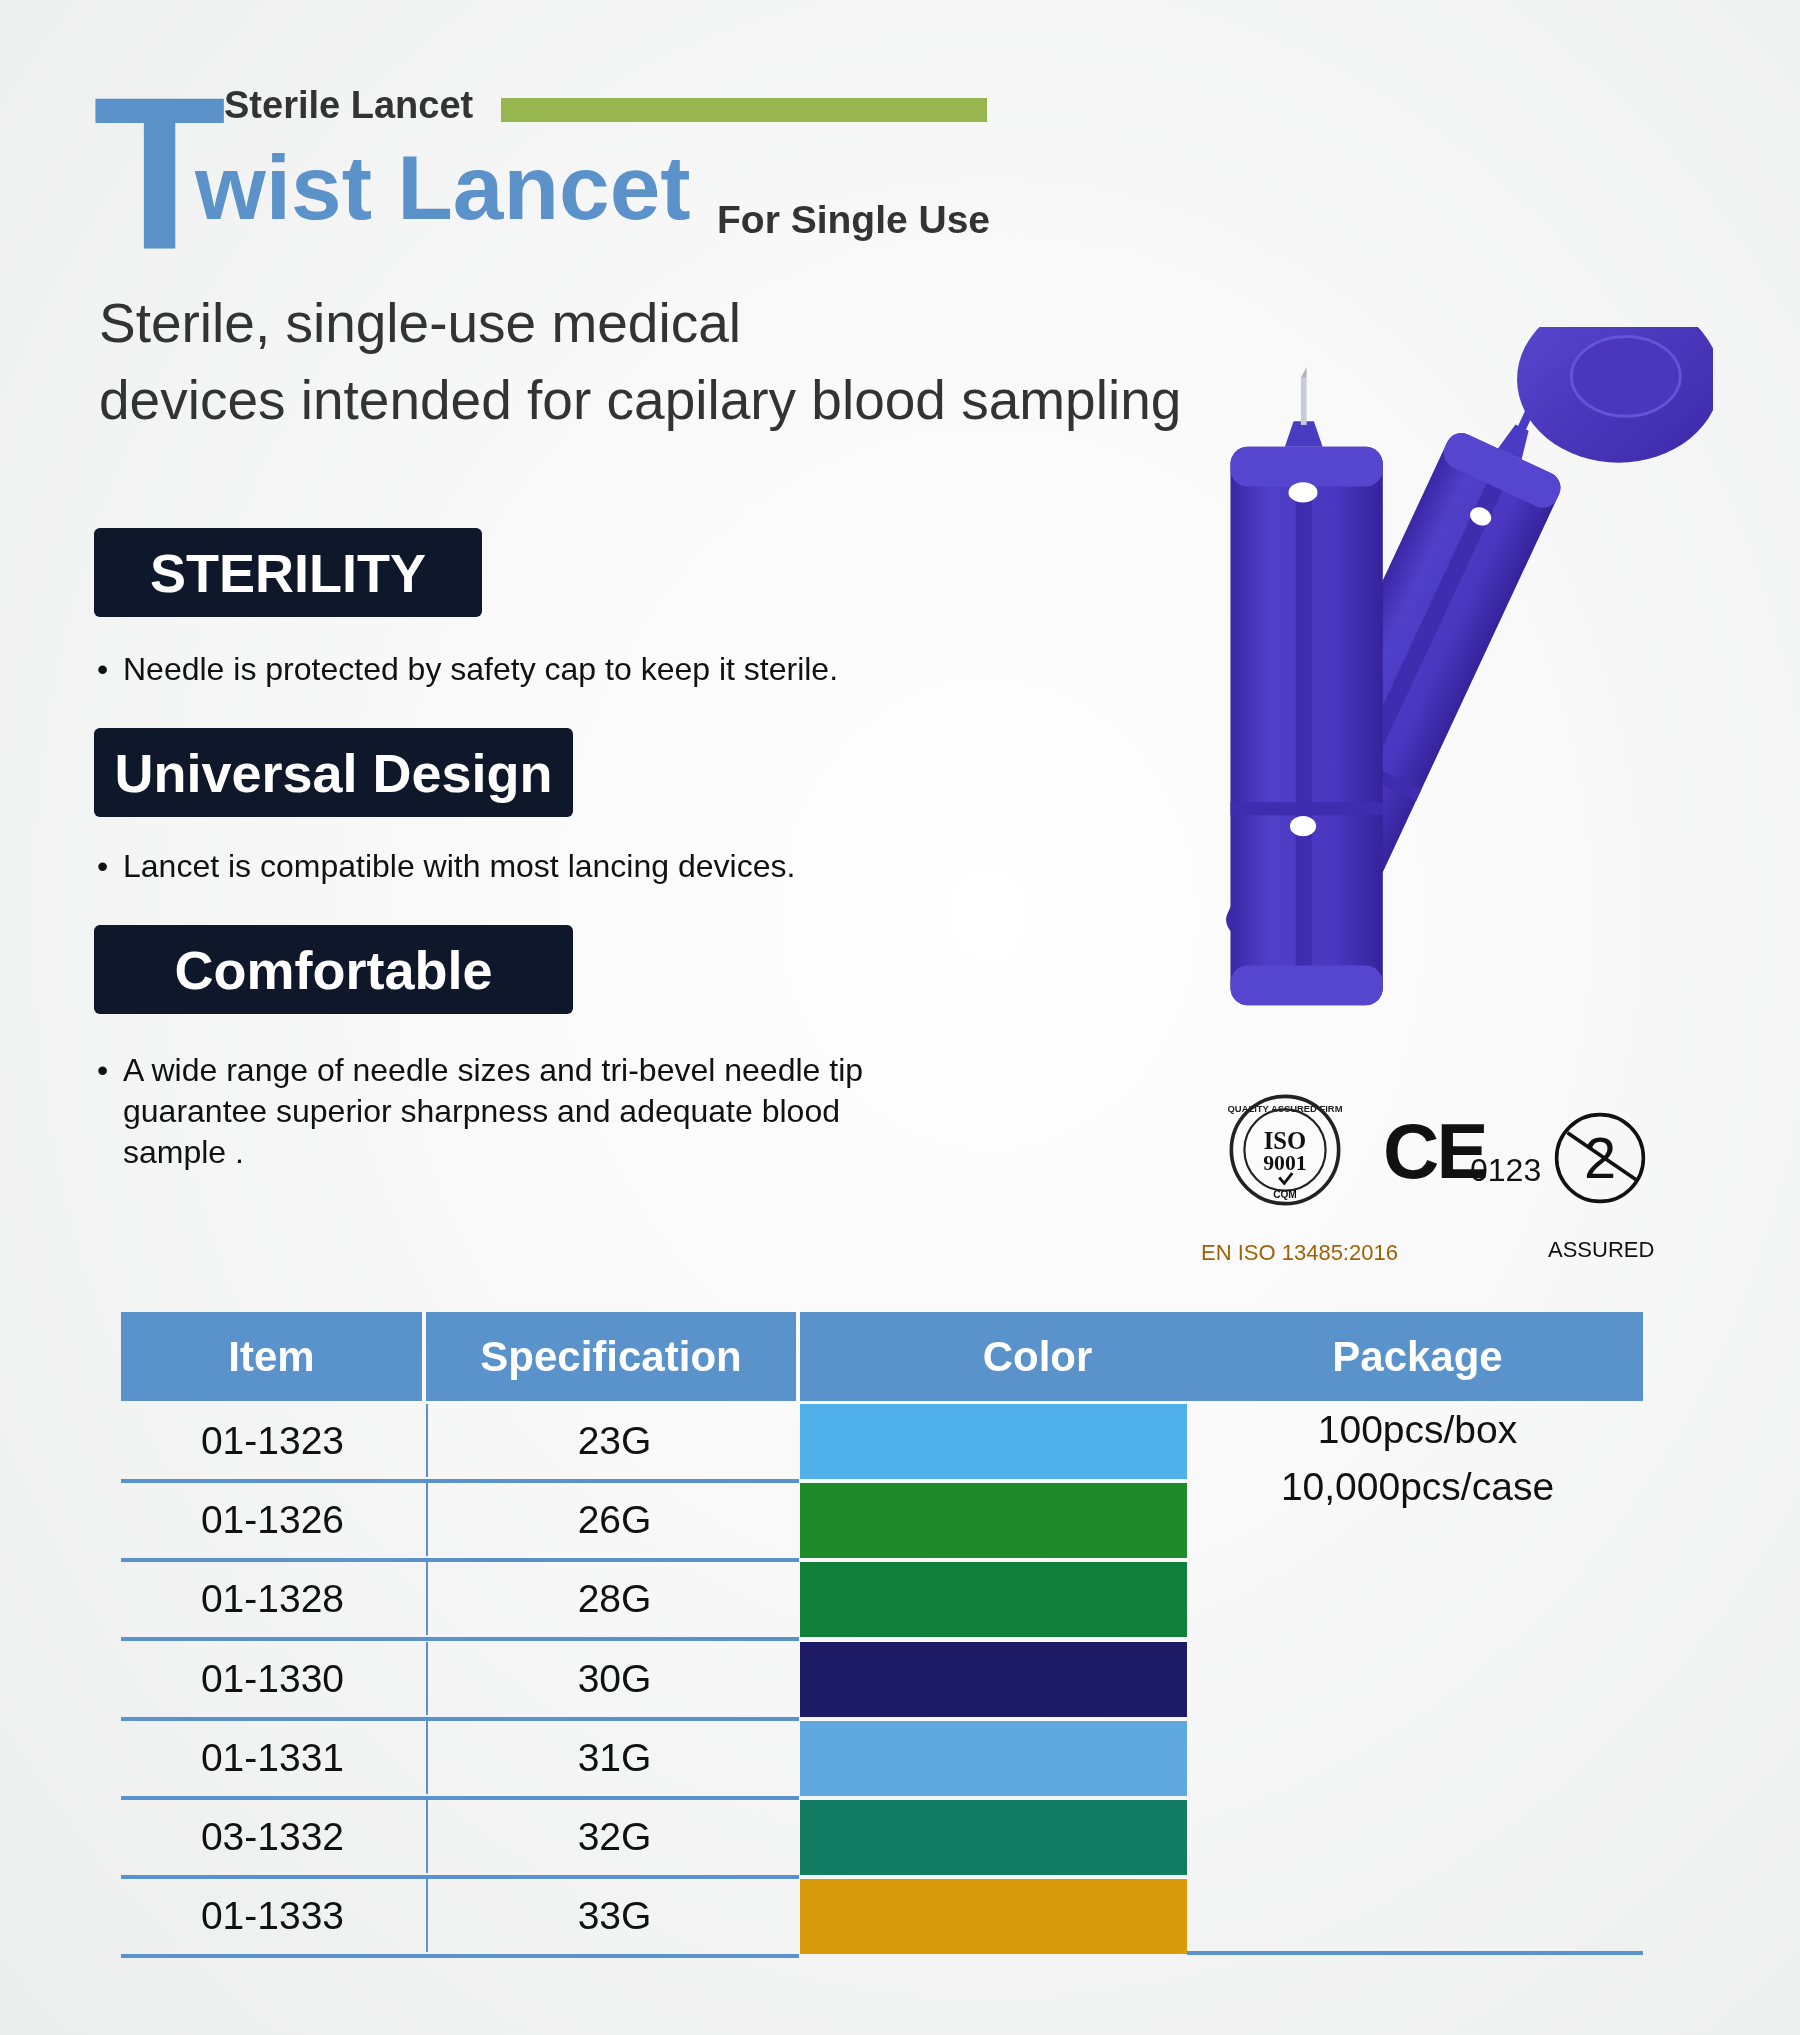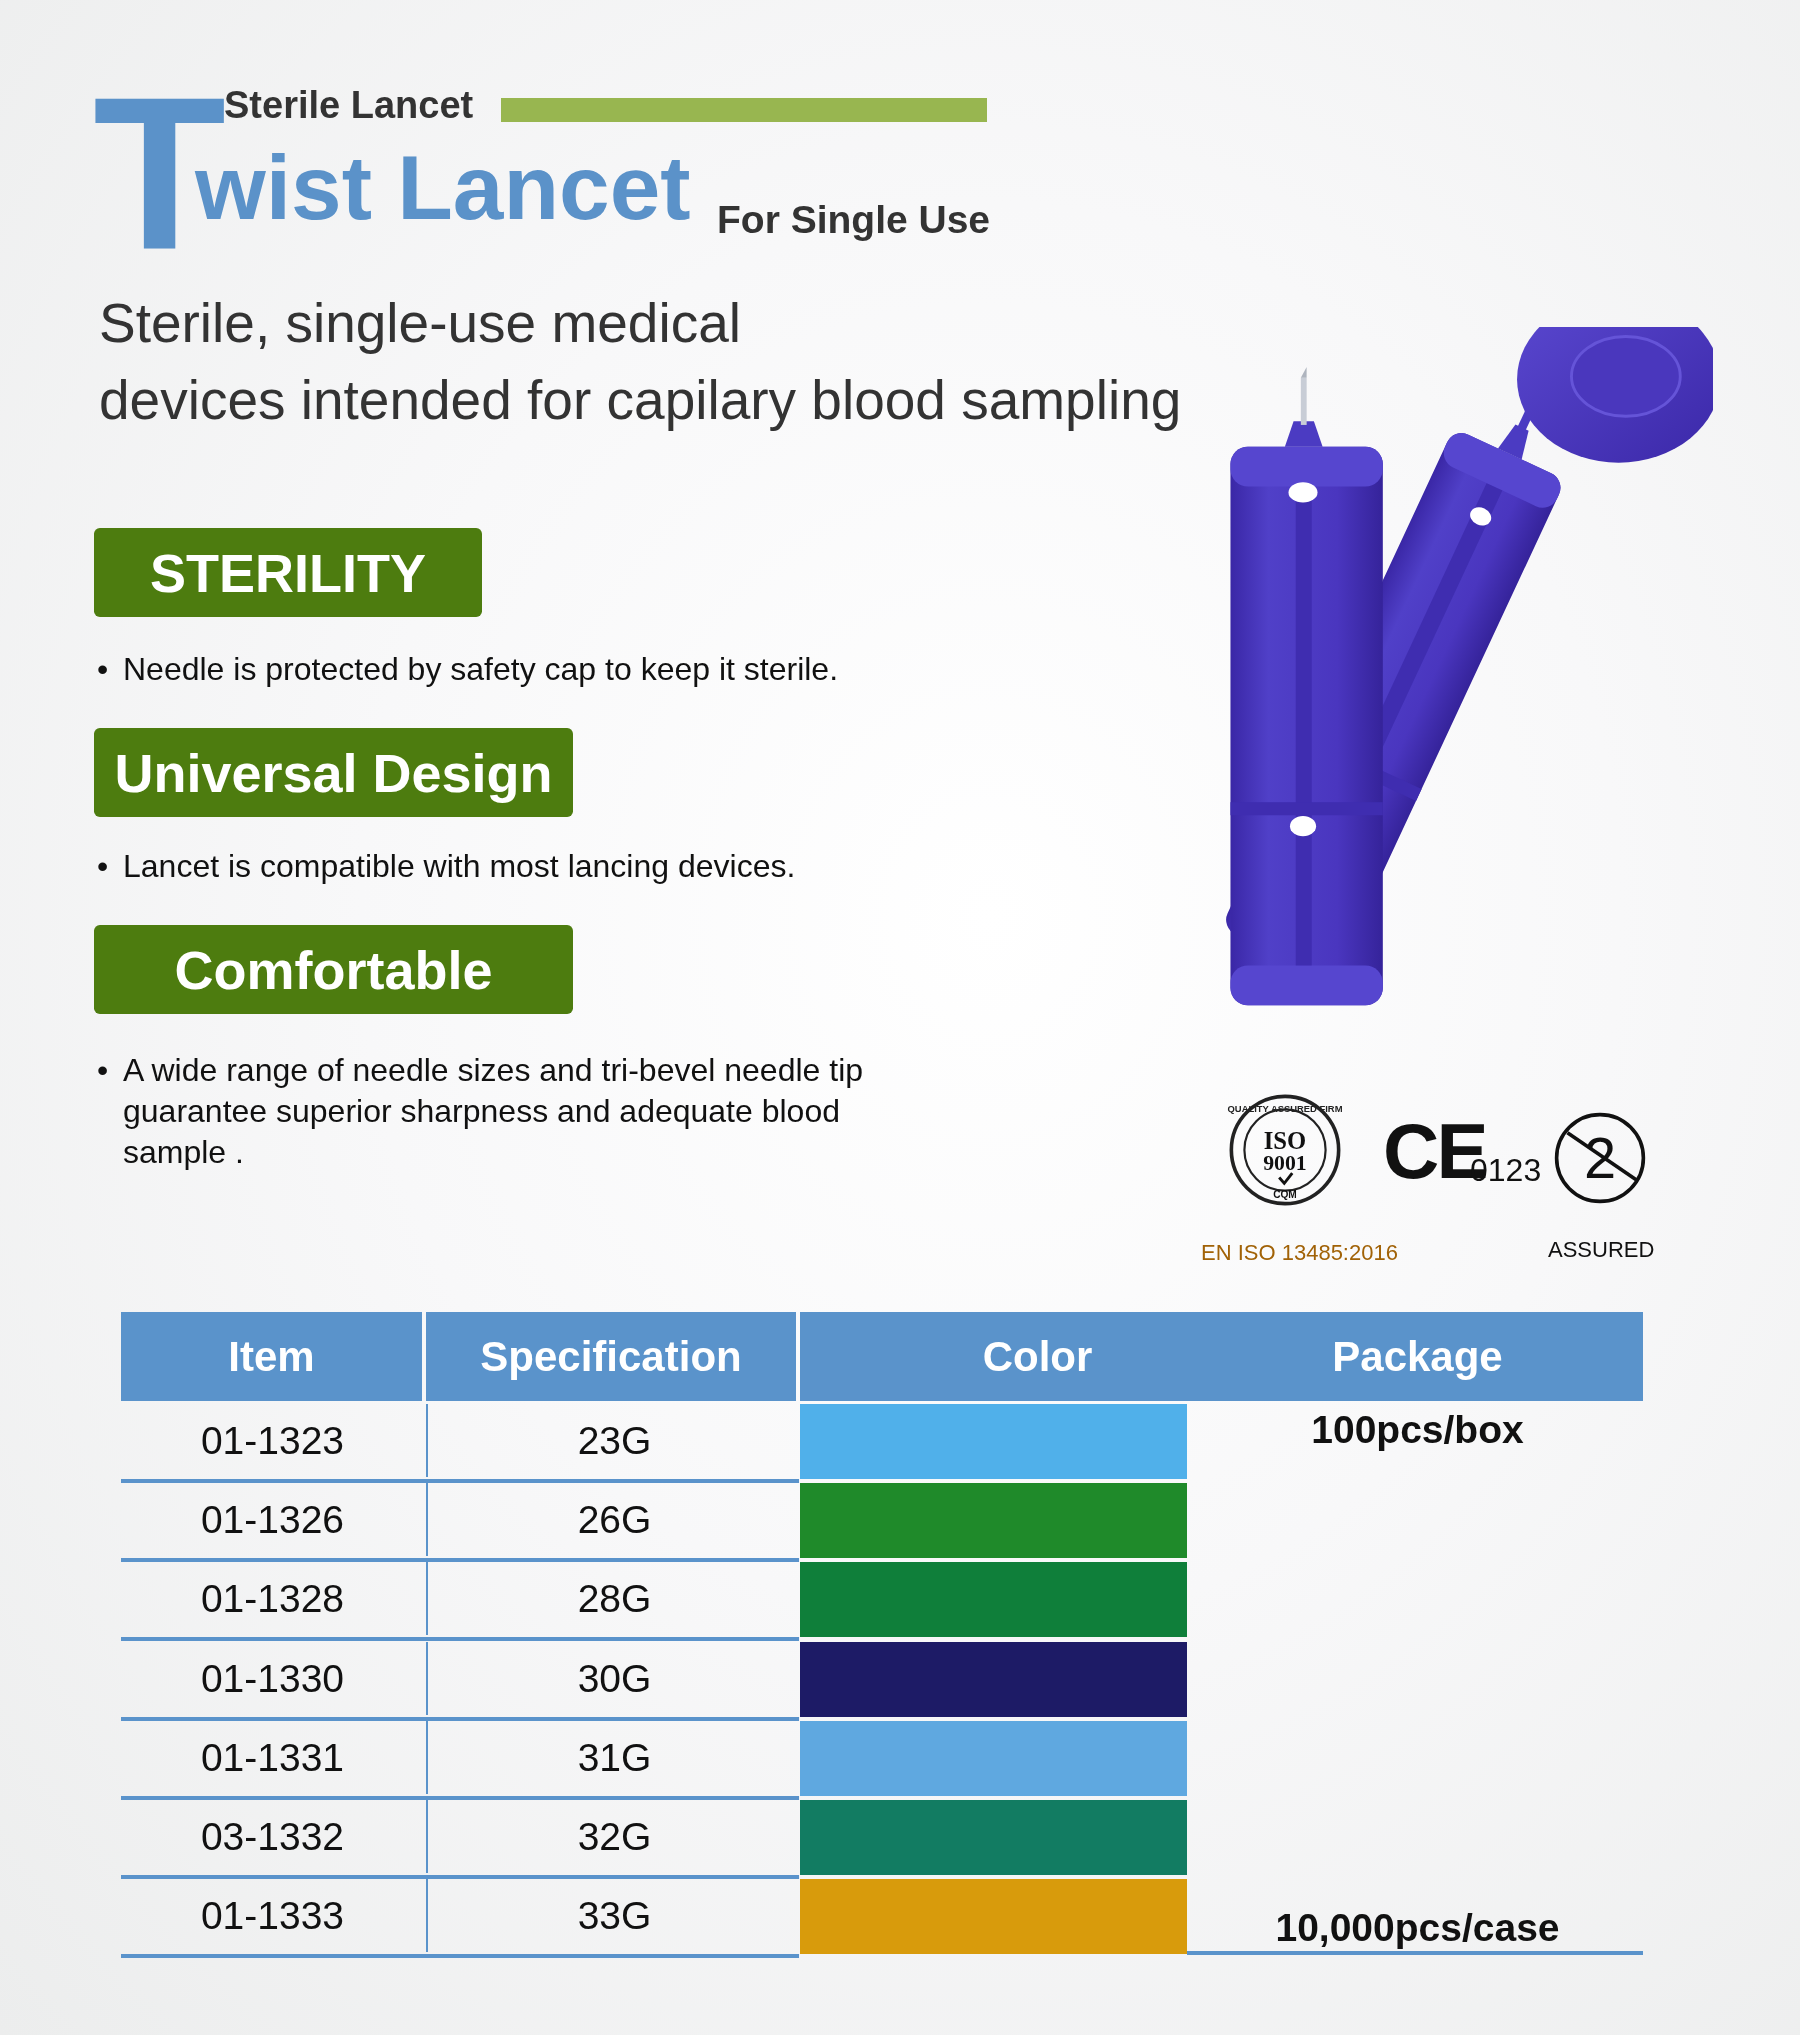--- a/index.html
+++ b/index.html
@@ -13,21 +13,21 @@
 
   
   .big-t { left: 93px; top: 64px; font-size: 218px; font-weight: bold; color: #5b92c9; line-height: 1; letter-spacing: -4.4px; }
   .kicker { left: 224px; top: 86px; font-size: 38px; font-weight: bold; color: #333333; line-height: 1; }
   .kicker-bar { left: 501px; top: 98px; width: 486px; height: 24px; }
   .title { left: 195px; top: 142px; font-size: 91px; font-weight: bold; color: #5b92c9; line-height: 1; }
   .title-suffix { left: 717px; top: 200px; font-size: 39px; font-weight: bold; color: #333333; line-height: 1; }
   .subtitle { left: 99px; top: 285px; font-size: 55px; color: #333333; line-height: 77px; }
 
   
-  .feature-box { left: 94px; height: 89px; background: #4d7c0f; border-radius: 5.8px; color: #ffffff; font-weight: bold; font-size: 54px; display: flex; align-items: center; justify-content: center; line-height: 1; }
+  .feature-box { left: 94px; height: 89px; background: #0f172a; border-radius: 5.8px; color: #ffffff; font-weight: bold; font-size: 54px; display: flex; align-items: center; justify-content: center; line-height: 1; }
   .fb1 { top: 528px; width: 388px; }
   .fb2 { top: 728px; width: 479px; }
   .fb3 { top: 925px; width: 479px; }
   .bullet { left: 97px; font-size: 32px; color: #111111; line-height: 41px; display: flex; }
   .bullet .dot { width: 26px; flex: 0 0 26px; }
   .b1 { top: 649px; }
   .b2 { top: 846px; }
   .b3 { top: 1050px; width: 849px; }
 
   
@@ -44,21 +44,21 @@
   
   .table { left: 121px; top: 1312px; width: 1522px; }
   .thead { position: absolute; top: 0; left: 0; height: 101px; width: 1522px; }
   .th { position: absolute; top: 0; height: 89px; background: #5a93cb; color: #ffffff; font-weight: bold; font-size: 42px; display: flex; align-items: center; justify-content: center; }
   .row { position: absolute; left: 0; width: 1066px; height: 79px; }
   .cell { position: absolute; top: 0; height: 73px; display: flex; align-items: center; justify-content: center; font-size: 39px; color: #111; }
   .c-item { left: 0; width: 303px; }
   .c-spec { left: 305px; width: 373px; border-left: 2.2px solid #5a93cb; }
   .c-color { left: 679px; width: 387px; height: 75px; }
   .row-line { position: absolute; left: 0; width: 678px; height: 4.4px; background: #5a93cb; top: 75px; }
-  .pkg { position: absolute; left: 1071px; top: 89px; width: 451px; height: 555px; display: flex; flex-direction: column; align-items: center; justify-content: space-between; font-size: 39px; color: #111; line-height: 57px; font-weight: bold; }
+  .pkg { position: absolute; left: 1071px; top: 89px; width: 451px; height: 555px; display: flex; flex-direction: column; align-items: center; justify-content: flex-start; font-size: 39px; color: #111; line-height: 57px; }
   .pkg-line { position: absolute; left: 1066px; top: 639px; width: 456px; height: 4.4px; background: #5a93cb; }
 </style>
 </head>
 <body>
 
 <div class="abs big-t">T</div>
 <div class="abs kicker">Sterile Lancet</div>
 <div class="abs kicker-bar" style="background:#98b650;"></div>
 <div class="abs title">wist Lancet</div>
 <div class="abs title-suffix">For Single Use</div>

